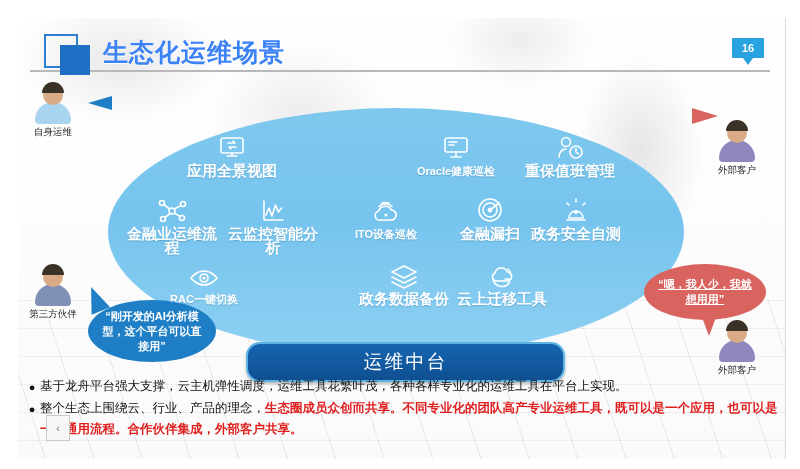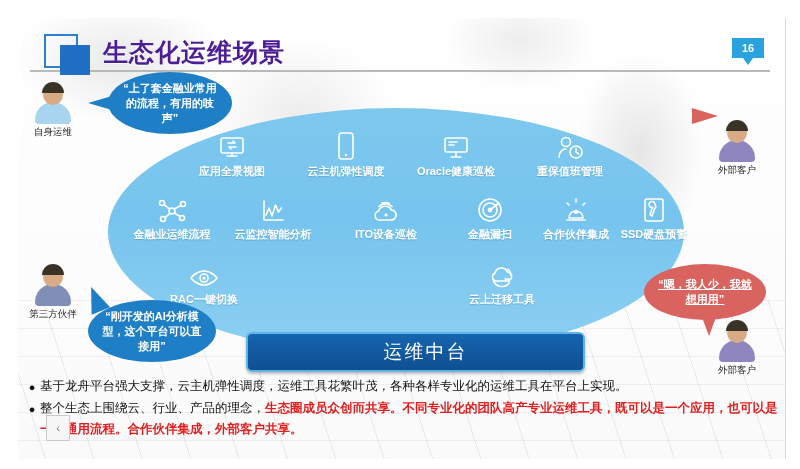--- a/index.html
+++ b/index.html
@@ -19,45 +19,45 @@
        repeating-linear-gradient(0deg,rgba(0,0,0,0.05) 0 1px,rgba(0,0,0,0) 1px 28px);}
   .edge-l{position:absolute;left:0;top:0;bottom:0;width:18px;background:#ffffff;}
   .edge-r{position:absolute;right:0;top:0;bottom:0;width:14px;background:#ffffff;border-left:1px solid #d8d8d8;}
   .edge-t{position:absolute;left:0;right:0;top:0;height:18px;background:#ffffff;}
   .edge-b{position:absolute;left:0;right:0;bottom:0;height:10px;background:#ffffff;}
 
   
   .hdr-rule{position:absolute;left:30px;right:30px;top:70px;height:2px;background:#b9b9b9;}
   .sq-outline{position:absolute;left:44px;top:34px;width:30px;height:30px;border:2px solid #2f7fd0;background:transparent;}
   .sq-fill{position:absolute;left:60px;top:45px;width:30px;height:30px;background:#1f6fc4;}
-  .title{position:absolute;left:103px;top:36px;font-size:25px;font-weight:bold;color:#4c1d95;letter-spacing:1px;
+  .title{position:absolute;left:103px;top:36px;font-size:25px;font-weight:bold;color:#3b82f6;letter-spacing:1px;
          text-shadow:0 1px 0 #ffffff;}
   .pagebadge{position:absolute;right:36px;top:38px;width:32px;height:20px;background:#29a3e0;color:#fff;
         font-size:11px;font-weight:bold;display:flex;align-items:center;justify-content:center;}
   .pagebadge:after{content:"";position:absolute;left:11px;top:20px;border-left:5px solid transparent;
         border-right:5px solid transparent;border-top:7px solid #29a3e0;}
 
   
   .oval{position:absolute;left:108px;top:108px;width:576px;height:248px;border-radius:50%/50%;
         background:linear-gradient(180deg,#7ec8ee 0%,#76c4ee 45%,#8ed0f2 100%);}
   .oval-grid{position:absolute;left:108px;top:108px;width:576px;height:248px;}
 
   .cell{position:absolute;width:92px;text-align:center;color:#ffffff;}
   .cell .ico{height:34px;display:flex;align-items:flex-end;justify-content:center;margin-bottom:3px;}
-  .cell .lbl{font-size:11px;font-weight:bold;line-height:14px;text-shadow:0 1px 1px rgba(60,130,170,.45);}
+  .cell .lbl{font-size:15px;font-weight:bold;line-height:14px;text-shadow:0 1px 1px rgba(60,130,170,.45);}
   .cell .lbl.en{font-size:11px;}
   svg.gi{display:block}
   svg.gi *{stroke:#ffffff;fill:none;stroke-width:1.6;stroke-linecap:round;stroke-linejoin:round;}
   svg.gi .f{fill:#ffffff;stroke:none;}
 
   
-  .banner{position:absolute;left:246px;top:332px;width:315px;height:36px;border-radius:6px;
+  .banner{position:absolute;left:246px;top:342px;width:315px;height:36px;border-radius:14px;
       background:linear-gradient(180deg,#1565b0 0%,#0f4f91 100%);border:2px solid #5fb4e6;
       display:flex;align-items:center;justify-content:center;color:#fff;font-size:19px;letter-spacing:2px;
-      box-shadow:0 2px 3px rgba(0,0,0,.25);padding-left:20px;}
+      box-shadow:0 2px 3px rgba(0,0,0,.25);}
 
   
   .persona{position:absolute;text-align:center;width:74px;}
   .persona .nm{font-size:9.5px;color:#222;margin-top:2px;}
   .avatar{width:44px;height:44px;margin:0 auto;position:relative;}
   .av-body{position:absolute;left:4px;bottom:0;width:36px;height:22px;border-radius:18px 18px 4px 4px;}
   .av-head{position:absolute;left:12px;top:4px;width:20px;height:21px;border-radius:50%;background:#d9ab84;}
   .av-hair{position:absolute;left:11px;top:2px;width:22px;height:11px;border-radius:11px 11px 0 0;background:#3a3226;}
 
   
@@ -94,29 +94,20 @@
       <div class="cell" style="left: 78px; top: 19px;">
         <div class="ico">
           <svg class="gi" width="28" height="26" viewBox="0 0 28 26">
             <rect x="3" y="3" width="22" height="15" rx="2"></rect>
             <path d="M9 21h10M14 18v3"></path>
             <path d="M10 8h7l-2-2M18 12h-7l2 2"></path>
           </svg>
         </div>
         <div class="lbl">应用全景视图</div>
       </div>
-      <div class="cell" style="left: 192px; top: 19px;">
-        <div class="ico">
-          <svg class="gi" width="20" height="30" viewBox="0 0 20 30">
-            <rect x="3" y="2" width="14" height="26" rx="3"></rect>
-            <circle class="f" cx="10" cy="24" r="1.2"></circle>
-          </svg>
-        </div>
-        <div class="lbl">云主机弹性调度</div>
-      </div>
       <div class="cell" style="left: 302px; top: 19px;">
         <div class="ico">
           <svg class="gi" width="28" height="26" viewBox="0 0 28 26">
             <rect x="3" y="3" width="22" height="14" rx="2"></rect>
             <path d="M7 7h8M7 10h5"></path>
             <path d="M9 22h10M14 17v5"></path>
           </svg>
         </div>
         <div class="lbl en">Oracle健康巡检</div>
       </div>
@@ -176,41 +167,42 @@
       </div>
       <div class="cell" style="left: 422px; top: 82px;">
         <div class="ico">
           <svg class="gi" width="28" height="28" viewBox="0 0 28 28">
             <path d="M7 22h14a7 7 0 0 0-14 0z"></path>
             <path d="M5 24h18"></path>
             <circle class="f" cx="14" cy="16" r="2"></circle>
             <path d="M14 6V3M7 9L5 7M21 9l2-2"></path>
           </svg>
         </div>
-        <div class="lbl">合作伙伴集成</div>
-      </div>
-      <div class="cell" style="left: 500px; top: 82px;">
-        <div class="ico">
-          <svg class="gi" width="26" height="28" viewBox="0 0 26 28">
-            <rect x="4" y="3" width="18" height="22" rx="2"></rect>
-            <path d="M14 8.5a3 3 0 1 0-2.6 2.9L9 18.6l2 1.4 2.6-7.4A3 3 0 0 0 14 8.5z"></path>
-          </svg>
-        </div>
-        <div class="lbl en">SSD硬盘预警</div>
+        <div class="lbl">政务安全自测</div>
       </div>
       <div class="cell" style="left: 50px; top: 147px;">
         <div class="ico">
           <svg class="gi" width="30" height="22" viewBox="0 0 30 22">
             <path d="M2 11s5-7 13-7 13 7 13 7-5 7-13 7S2 11 2 11z"></path>
             <circle cx="15" cy="11" r="4"></circle>
             <circle class="f" cx="15" cy="11" r="1.6"></circle>
           </svg>
         </div>
         <div class="lbl en">RAC一键切换</div>
       </div>
+      <div class="cell" style="left: 250px; top: 147px;">
+        <div class="ico">
+          <svg class="gi" width="30" height="26" viewBox="0 0 30 26">
+            <path d="M15 3l12 6-12 6L3 9z"></path>
+            <path d="M3 14l12 6 12-6"></path>
+            <path d="M3 19l12 6 12-6"></path>
+          </svg>
+        </div>
+        <div class="lbl">政务数据备份</div>
+      </div>
       <div class="cell" style="left: 348px; top: 147px;">
         <div class="ico">
           <svg class="gi" width="30" height="26" viewBox="0 0 30 26">
             <path d="M10 18h10a4.5 4.5 0 0 0 .3-9A6.5 6.5 0 0 0 8 10 4.2 4.2 0 0 0 10 18z"></path>
             <path d="M6 16a9 9 0 0 0 16 4M22 20v-4h-4M24 12a9 9 0 0 0-3-6"></path>
           </svg>
         </div>
         <div class="lbl">云上迁移工具</div>
       </div>
     </div>
@@ -243,21 +235,20 @@
   </div>
   <div class="persona" style="left:700px;top:318px;">
     <div class="avatar">
       <div class="av-body" style="background:#8f86c0"></div>
         <div class="av-head"></div>
         <div class="av-hair"></div>
     </div>
     <div class="nm">外部客户</div>
   </div>
 
-  <div class="bub blue" style="left:108px;top:72px;width:124px;height:62px;">“上了套金融业常用的流程，有用的吱声”</div>
   <div class="tail" style="left:88px;top:96px;border-top:7px solid transparent;border-bottom:7px solid transparent;border-right:24px solid #1f7fc6;"></div>
 
   <div class="tail" style="left:692px;top:108px;border-top:8px solid transparent;border-bottom:8px solid transparent;border-left:26px solid #d9635f;"></div>
 
   <div class="bub blue" style="left:88px;top:300px;width:128px;height:62px;">“刚开发的AI分析模型，这个平台可以直接用”</div>
   <div class="tail" style="left:86px;top:286px;border-left:10px solid transparent;border-right:10px solid transparent;border-bottom:26px solid #1f7fc6;transform:rotate(-22deg);"></div>
 
   <div class="bub red" style="left:644px;top:264px;width:122px;height:56px;text-decoration:underline;">“嗯，我人少，我就想用用”</div>
   <div class="tail" style="left:700px;top:312px;border-left:9px solid transparent;border-right:9px solid transparent;border-top:24px solid #d9635f;"></div>
 

